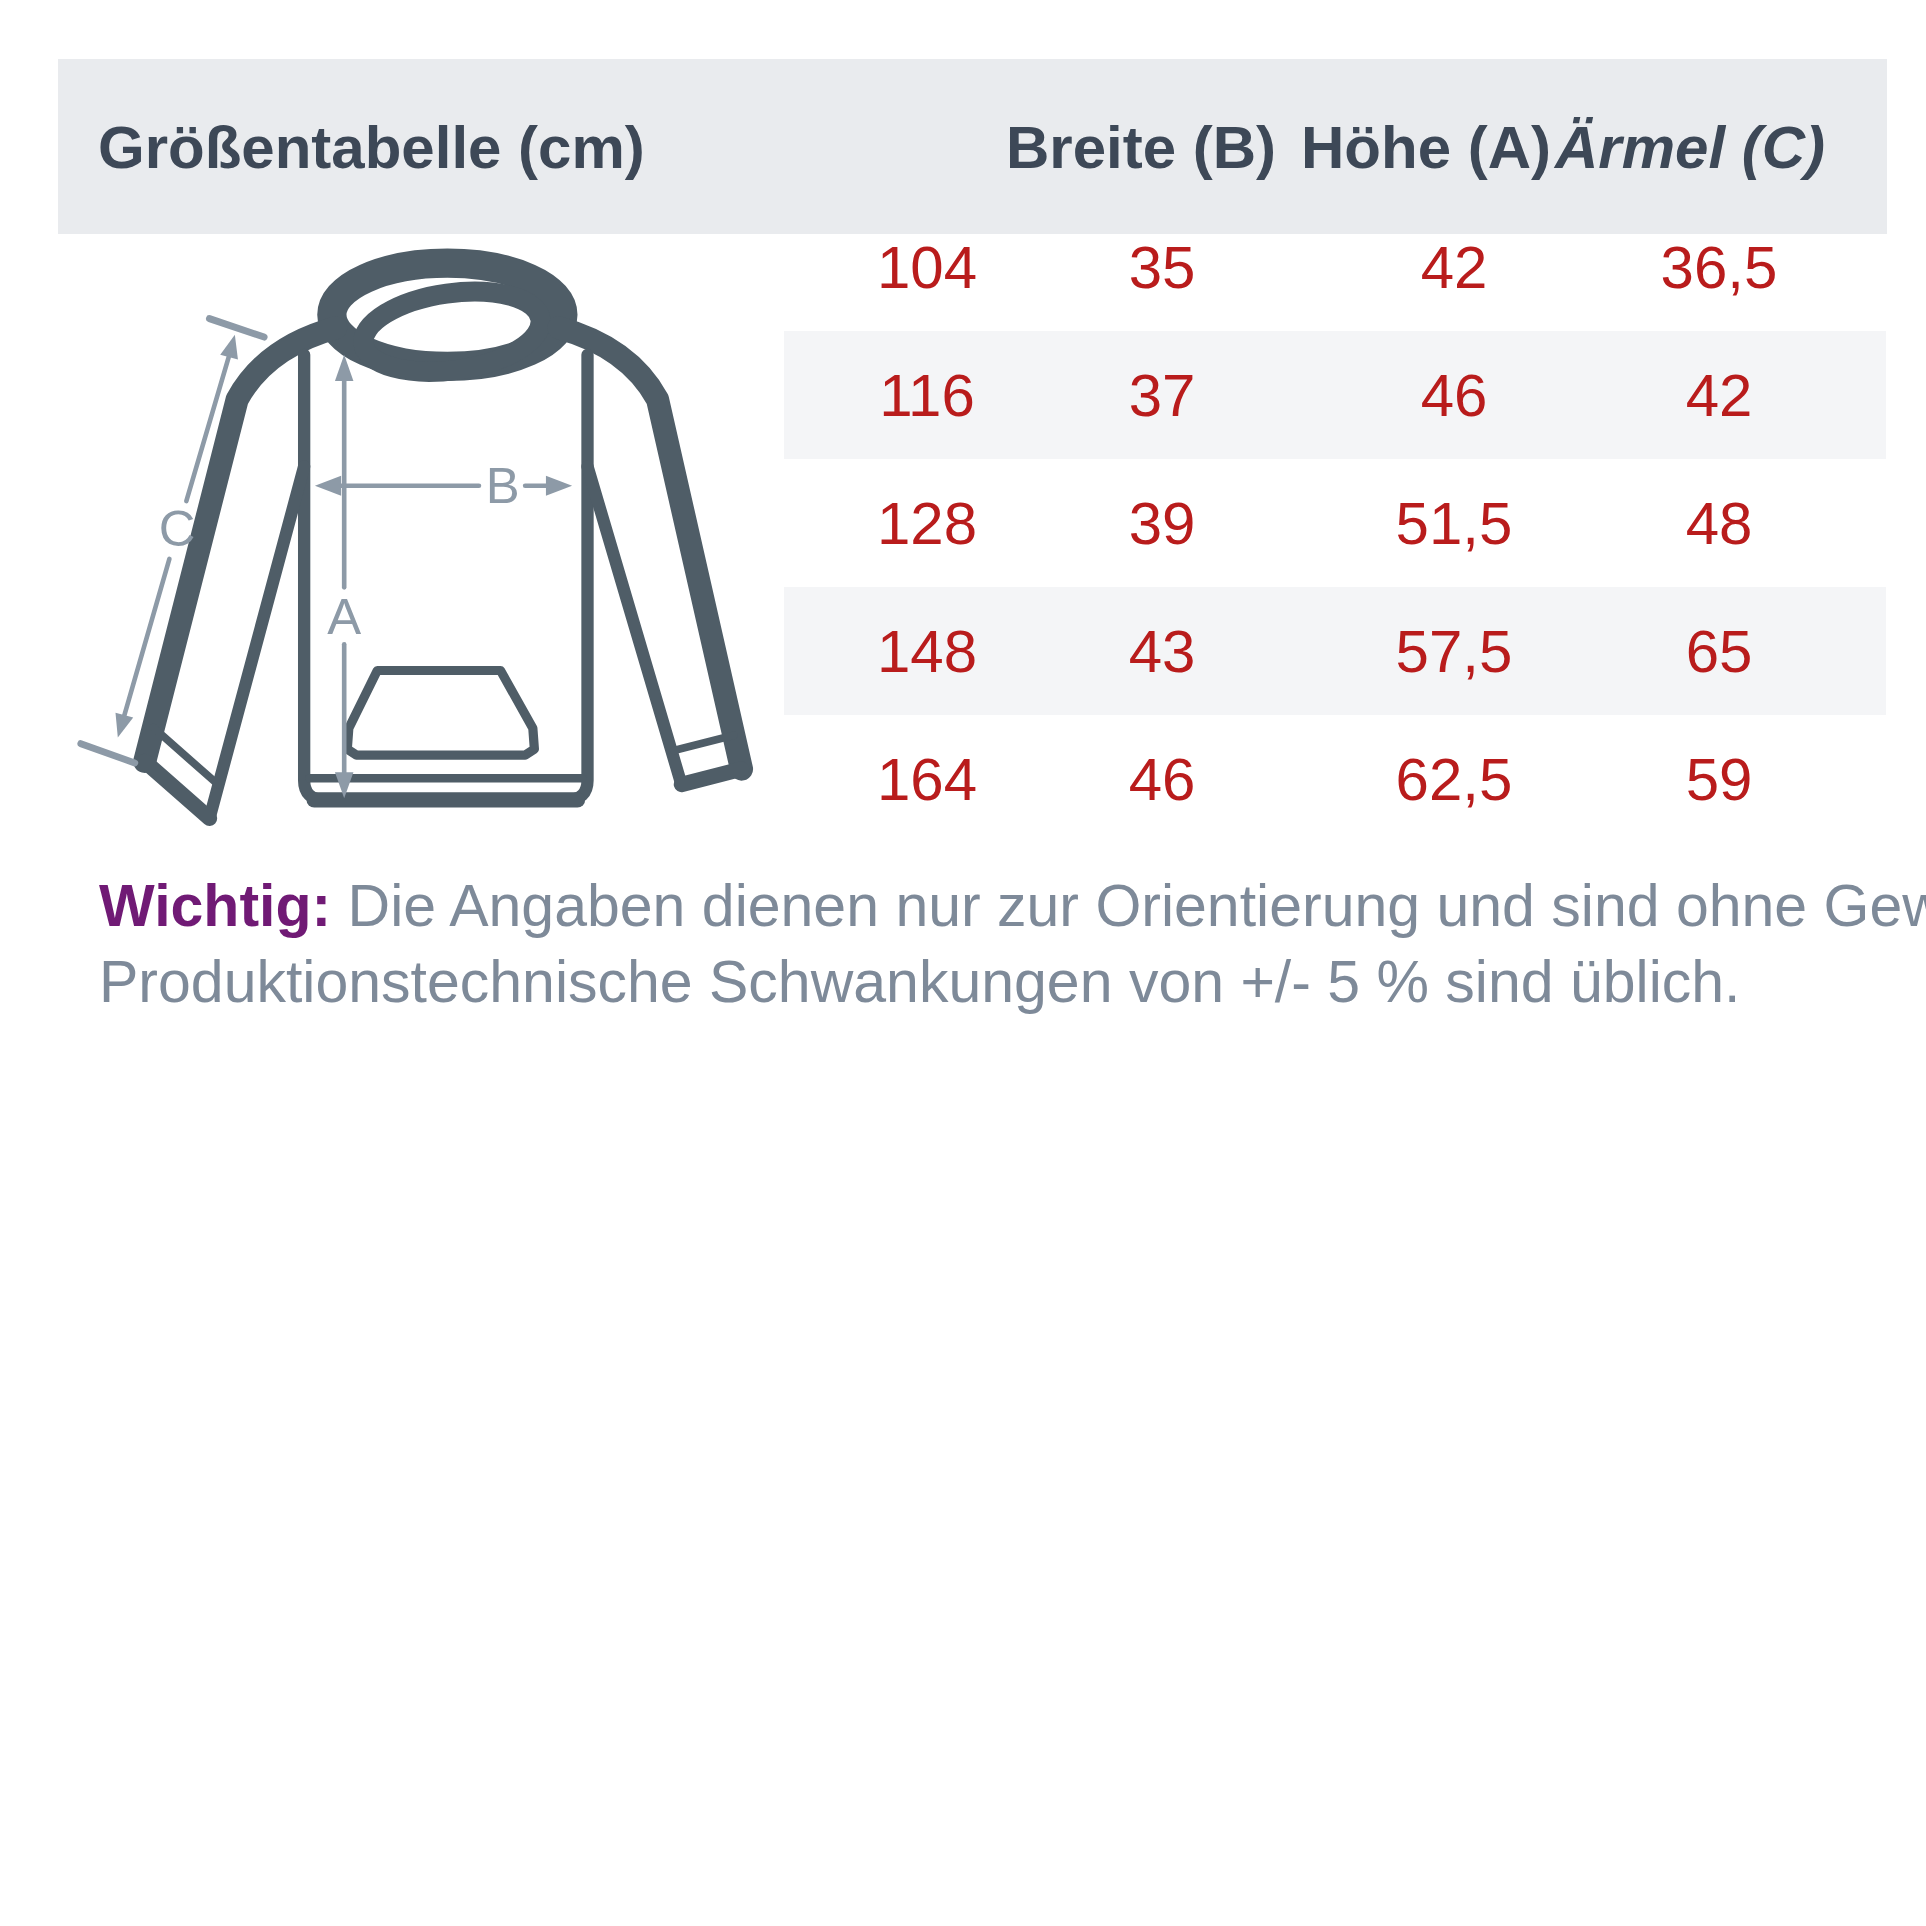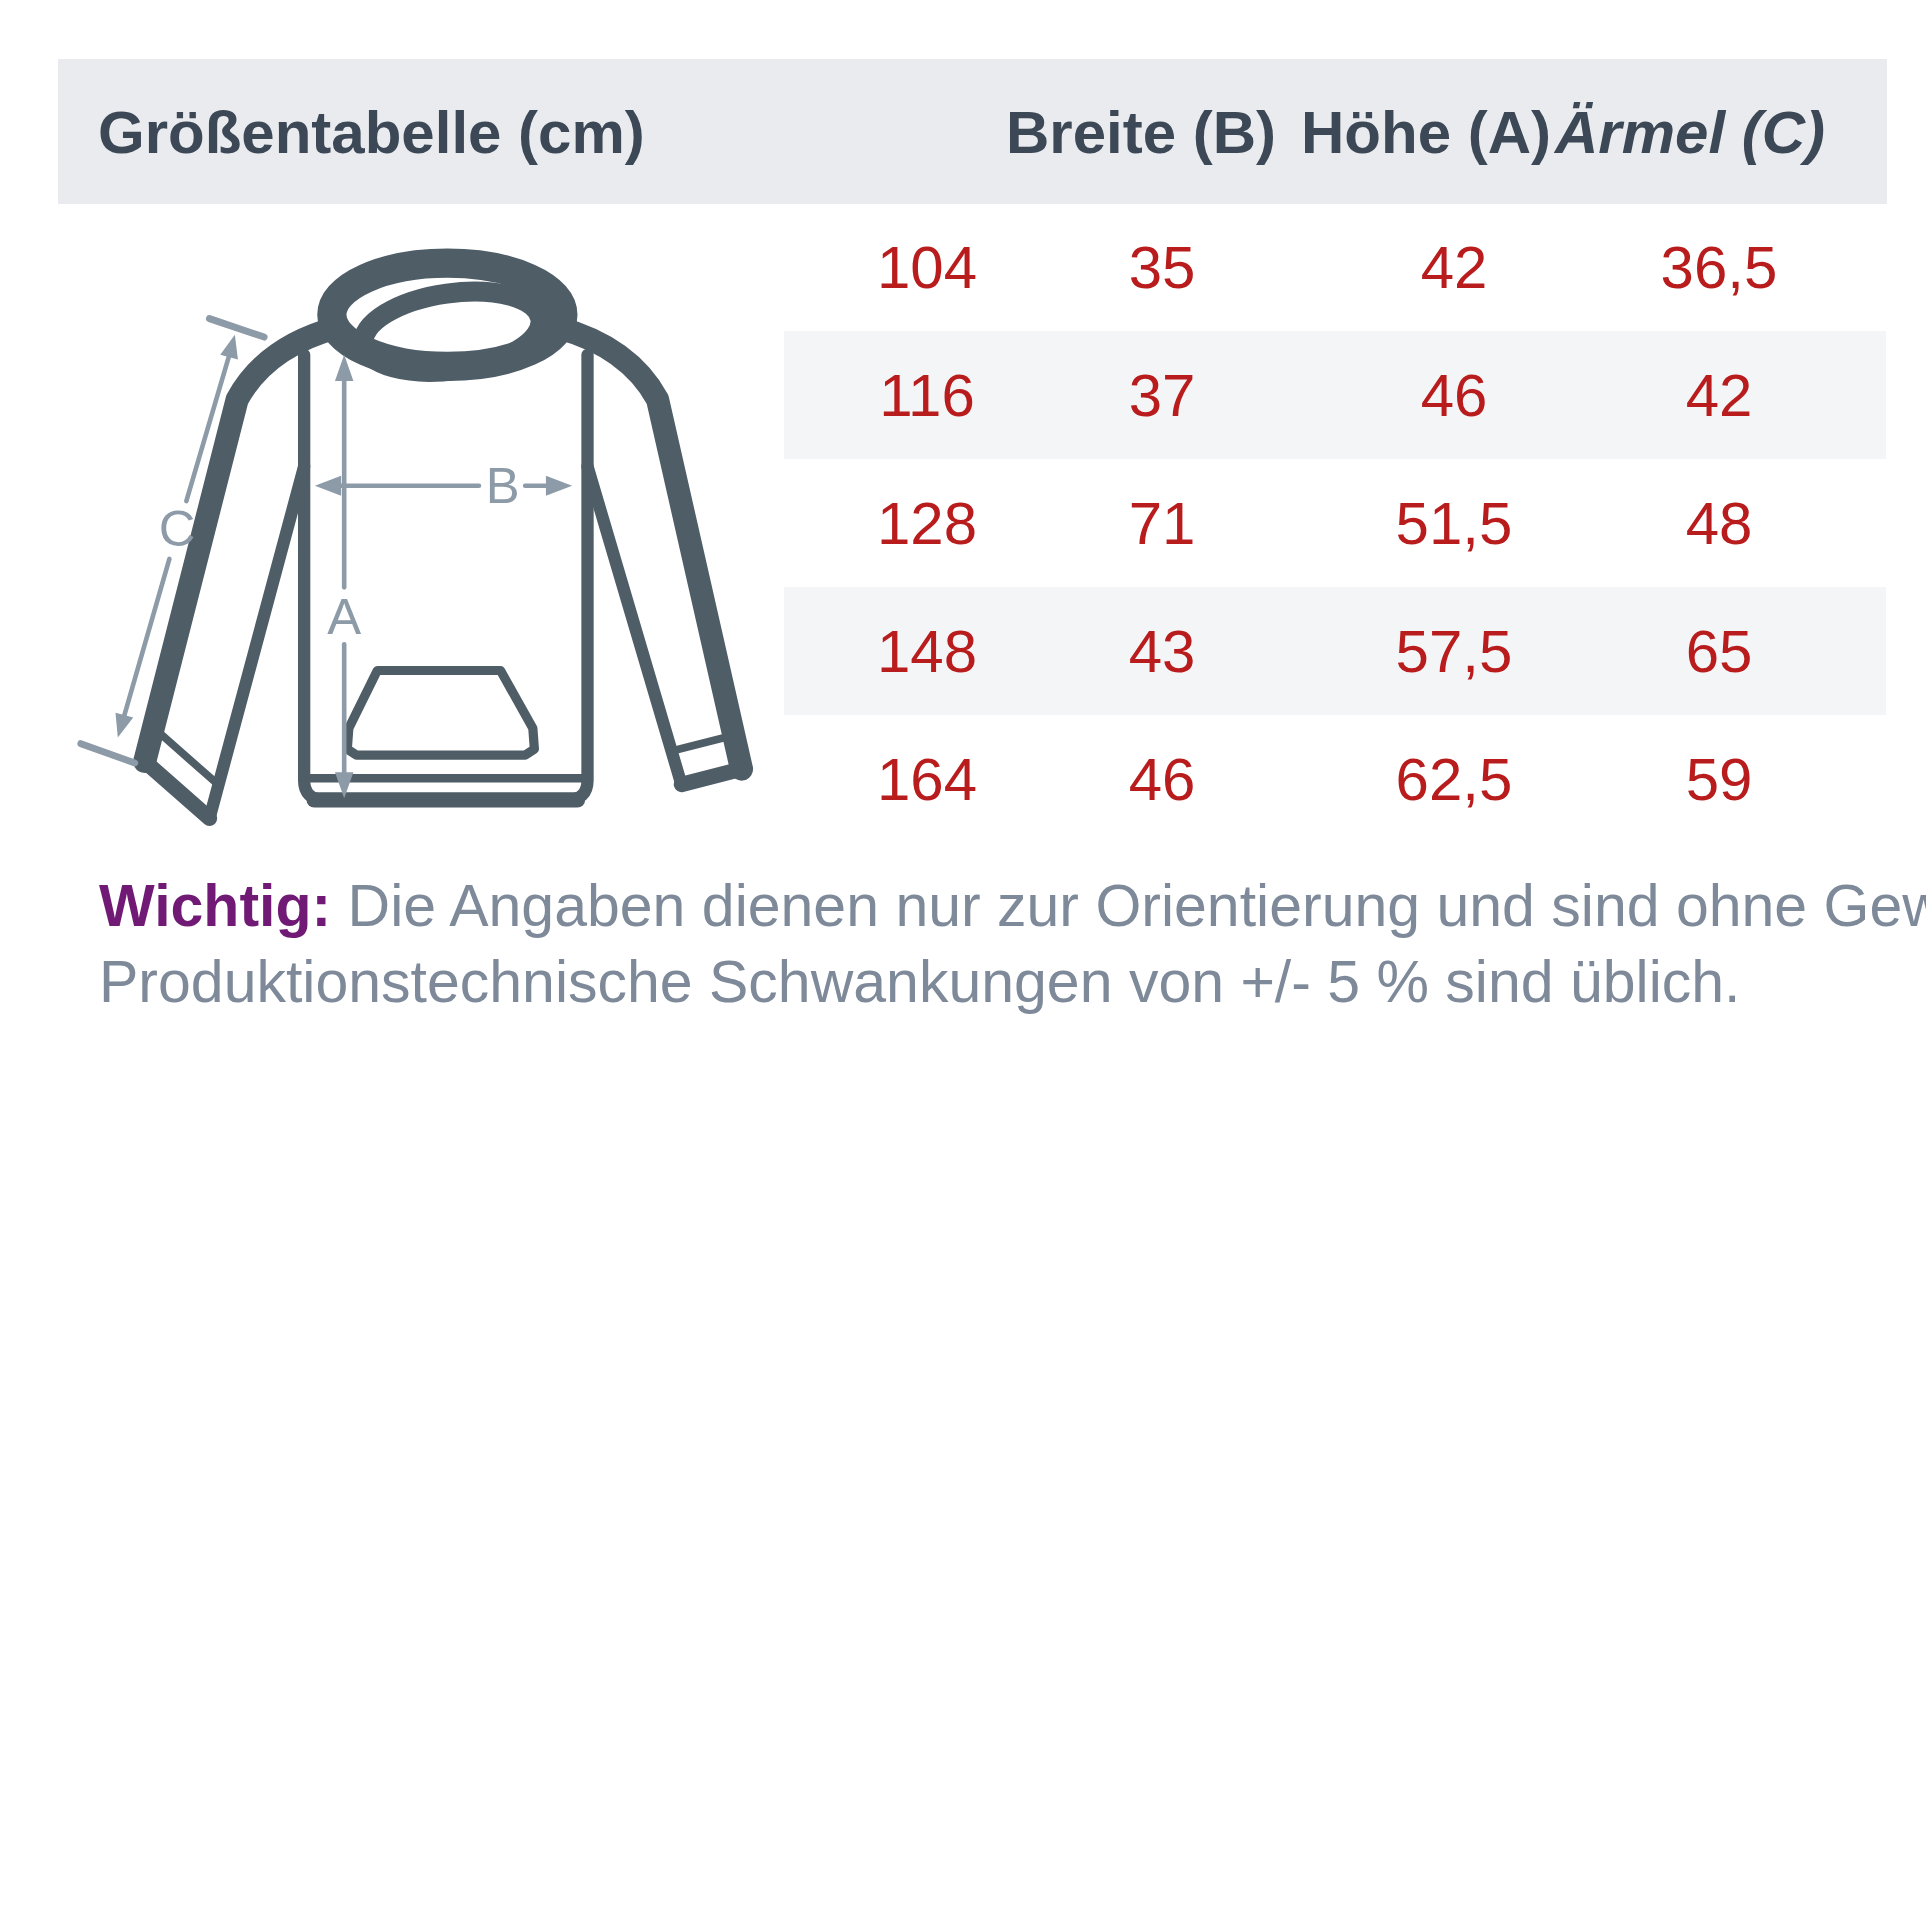--- a/index.html
+++ b/index.html
@@ -2,21 +2,21 @@
 <html style="font-size:12.3px"><head>
 <meta charset="utf-8">
 <style>
   html,body{margin:0;padding:0;background:#ffffff;}
   .page{
     position:relative;width:1926px;height:1926px;background:#ffffff;overflow:hidden;
     font-family:"Liberation Sans", sans-serif;
   }
   
   .band{
-    position:absolute;left:58px;top:59px;width:1829px;height:145px;
+    position:absolute;left:58px;top:59px;width:1829px;height:175px;
     background:#e9ebee;
   }
   .band .title{
     position:absolute;left:40px;top:50%;transform:translateY(-50%);
     font-size:60px;font-weight:bold;color:#3d4857;white-space:nowrap;
   }
   .band .col-label{
     position:absolute;top:50%;transform:translate(-50%,-50%);
     font-size:60px;font-weight:bold;color:#3d4857;white-space:nowrap;text-align:center;
   }
@@ -112,21 +112,21 @@
     <span class="cell c4">36,5</span>
   </div>
   <div class="row r2 striped">
     <span class="cell c1">116</span>
     <span class="cell c2">37</span>
     <span class="cell c3">46</span>
     <span class="cell c4">42</span>
   </div>
   <div class="row r3">
     <span class="cell c1">128</span>
-    <span class="cell c2">71</span>
+    <span class="cell c2">39</span>
     <span class="cell c3">51,5</span>
     <span class="cell c4">48</span>
   </div>
   <div class="row r4 striped">
     <span class="cell c1">148</span>
     <span class="cell c2">43</span>
     <span class="cell c3">57,5</span>
     <span class="cell c4">65</span>
   </div>
   <div class="row r5">

